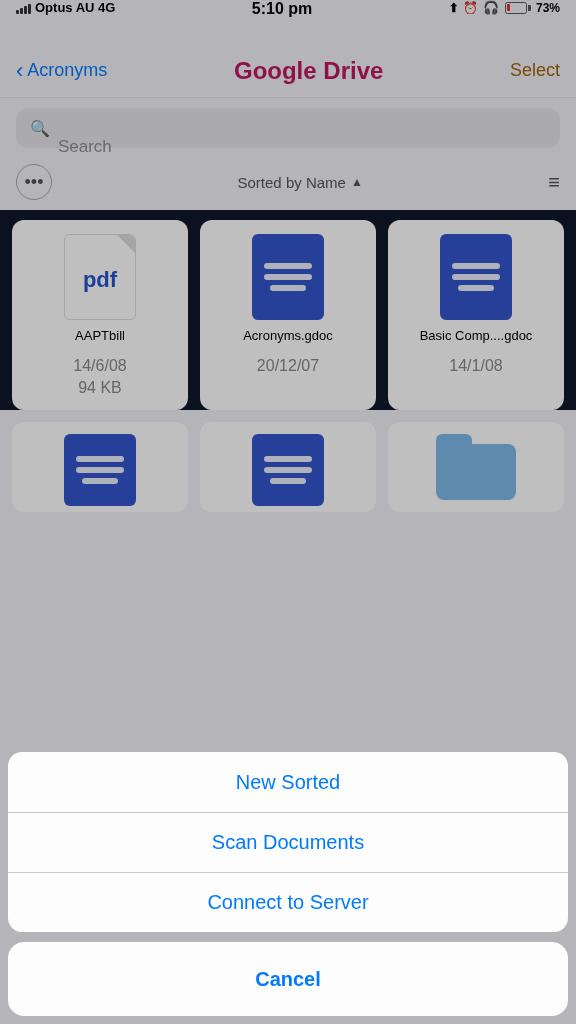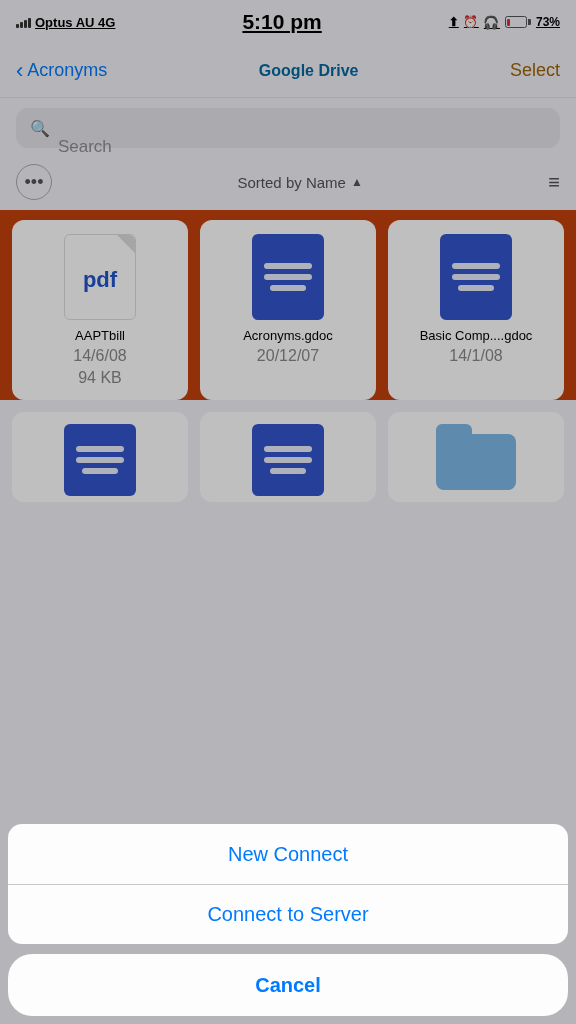--- a/index.html
+++ b/index.html
@@ -12,29 +12,28 @@
       font-family: -apple-system, 'Helvetica Neue', Arial, sans-serif;
       overflow: hidden;
       position: relative;
     }
 
     
     .status-bar {
       background: #f2f2f7;
       height: 44px;
       display: flex;
-      align-items: center;
+      align-items: flex-start;
       justify-content: space-between;
       padding: 0 16px;
       font-size: 15px;
       font-weight: 600;
-      text-decoration: underline;
     }
     .status-left { display: flex; align-items: center; gap: 4px; font-size: 13px; }
-    .status-center { font-size: 21px; font-weight: 600; }
+    .status-center { font-size: 16px; font-weight: 600; }
     .status-right { display: flex; align-items: center; gap: 5px; font-size: 12px; }
 
     
     .nav-bar {
       background: #f2f2f7;
       height: 54px;
       display: flex;
       align-items: center;
       justify-content: space-between;
       padding: 0 16px;
@@ -42,23 +41,23 @@
     }
     .nav-back {
       display: flex;
       align-items: center;
       gap: 4px;
       color: #007aff;
       font-size: 18px;
       cursor: pointer;
     }
     .nav-title {
-      font-size: 16px;
+      font-size: 24px;
       font-weight: 700;
-      color: #0369a1;
+      color: #be185d;
     }
     .nav-select {
       color: #a16207;
       font-size: 18px;
       cursor: pointer;
     }
 
     
     .search-container {
       padding: 10px 16px;
@@ -106,21 +105,21 @@
     .sort-chevron { font-size: 12px; color: #555; }
     .list-view-btn {
       color: #555;
       font-size: 20px;
       cursor: pointer;
     }
 
     
     .file-grid-container {
       padding: 10px 12px 0 12px;
-      background: #c2410c;
+      background: #0f172a;
     }
     .file-grid {
       display: grid;
       grid-template-columns: repeat(3, 1fr);
       gap: 12px;
     }
     .file-item {
       background: #fff;
       border-radius: 12px;
       padding: 12px 8px 10px 8px;
@@ -209,21 +208,21 @@
       position: absolute;
       top: 0;
       left: 0;
     }
 
     .file-name {
       font-size: 13px;
       color: #000;
       text-align: left;
       line-height: 1.3;
-      margin-bottom: 0;
+      margin-bottom: 10px;
     }
     .file-meta {
       font-size: 16px;
       color: #888;
       text-align: center;
       line-height: 1.4;
     }
 
     
     .file-row2 {
@@ -280,25 +279,25 @@
     .action-item:not(:last-child)::after {
       content: '';
       position: absolute;
       bottom: 0;
       left: 0; right: 0;
       height: 0.5px;
       background: #c8c8cc;
     }
     .action-cancel {
       background: rgba(255,255,255,0.97);
-      border-radius: 24px;
-      display: flex;
-      align-items: center;
-      justify-content: center;
-      height: 62px;
+      border-radius: 16px;
+      display: flex;
+      align-items: center;
+      justify-content: center;
+      height: 74px;
       font-size: 20px;
       font-weight: 600;
       color: #007aff;
       cursor: pointer;
     }
 
     
     .signal-bars {
       display: flex;
       align-items: flex-end;
@@ -453,17 +452,18 @@
       <div class="folder-tab"></div>
       <div class="folder-body"></div>
     </div>
   </div>
 </div>
 
 <div class="overlay"></div>
 
 <div class="action-sheet">
   <div class="action-group">
-    <div class="action-item">New Connect</div>
+    <div class="action-item">New Sorted</div>
+    <div class="action-item">Scan Documents</div>
     <div class="action-item">Connect to Server</div>
   </div>
   <div class="action-cancel">Cancel</div>
 </div>
 
 </body></html>

